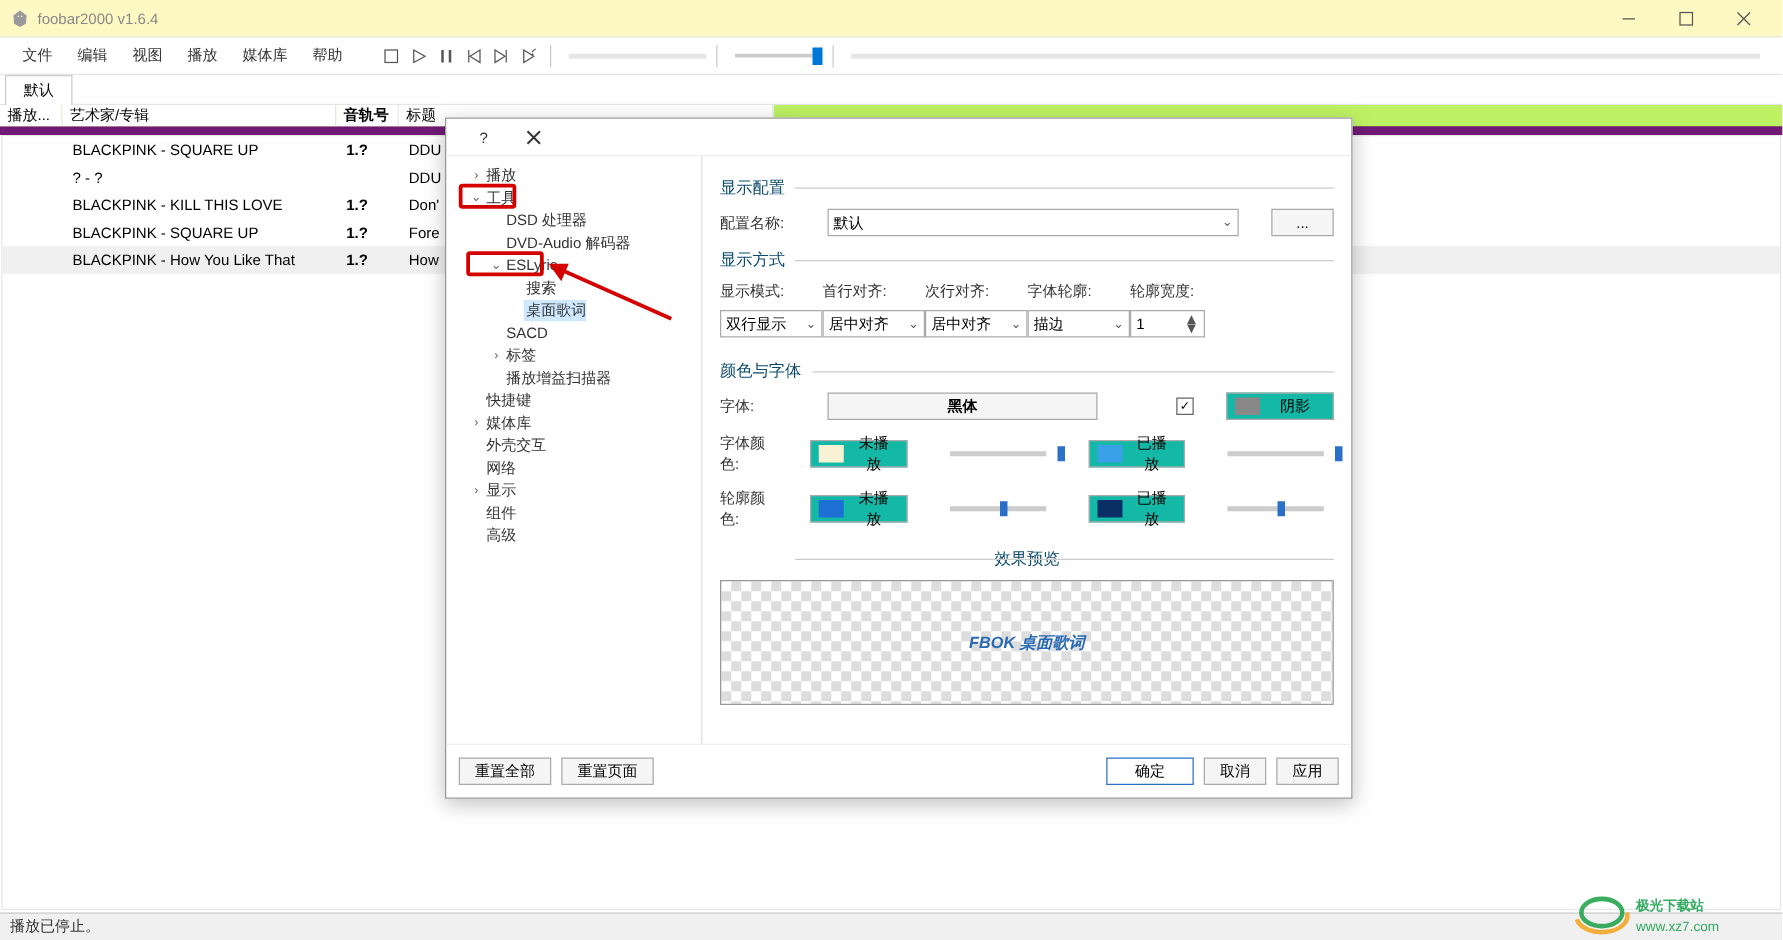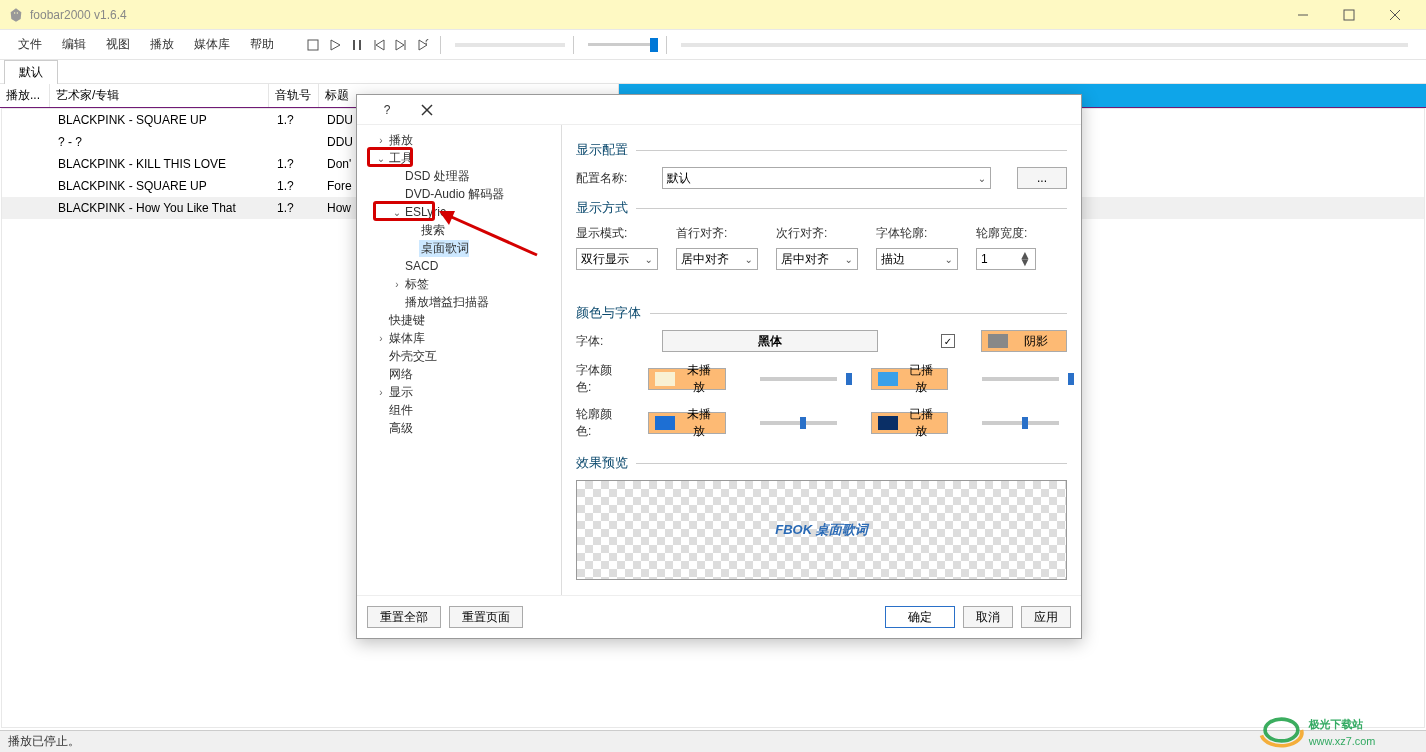--- a/index.html
+++ b/index.html
@@ -23,25 +23,25 @@
 .seekbar-short { width: 110px; height: 4px; background: #e5e5e5; position: relative; margin-left:6px;}
 .volbar { width: 70px; height: 3px; background: #ccc; position: relative; margin-left:6px;}
 .volbar .thumb { position: absolute; right: 0; top: -5px; width: 8px; height: 14px; background: #0078d7; }
 .seekbar-long { flex:1; height: 4px; background: #e5e5e5; margin: 0 10px; }
 
 
 .tabrow { height: 24px; border-bottom: 1px solid #e5e5e5; display: flex; align-items: flex-end; padding-left: 4px; }
 .tabrow .tab { padding: 3px 14px; border: 1px solid #ccc; border-bottom: none; background: #fff; margin-bottom:-1px; }
 
 
-.colheaders { height: 24px; border-bottom: 1px solid #701a75; display: flex; align-items: center; background: #0ea5e9; }
+.colheaders { height: 24px; border-bottom: 7px solid #701a75; display: flex; align-items: center; background: #bef264; }
 .colheaders .col { padding: 0 6px; border-right: 1px solid #e5e5e5; height: 100%; display: flex; align-items: center; background:#fff; }
 .c-play { width: 50px; }
 .c-artist { width: 219px; }
-.c-track { width: 50px; }
+.c-track { width: 50px; font-weight: bold; }
 .c-title { width: 300px; }
 
 
 .playlist { position: absolute; top: 108px; left: 1px; right: 1px; bottom: 24px; border: 1px solid #e8e8e8; }
 .plrow { display: flex; height: 22px; align-items: center; }
 .plrow.sel { background: #f0f0f0; }
 .plrow .cell { padding: 0 6px; overflow: hidden; white-space: nowrap; }
 
 
 .statusbar { position: absolute; bottom: 0; left: 0; right: 0; height: 22px; border-top: 1px solid #ccc; background: #f0f0f0; display: flex; align-items: center; padding: 0 8px; color: #333; }
@@ -72,28 +72,28 @@
 .section-title { font-size:13px; color:#0c4a6e; margin-top:6px; margin-bottom:8px; position:relative; }
 .section-title::after { content:""; position:absolute; left:60px; right:0; top:50%; height:1px; background:#ccc; }
 .section-title.wide::after { left:74px; }
 
 .form-row { display:flex; align-items:center; margin-bottom:10px; gap:26px; }
 .form-label { width:60px; color:#333; }
 .select { height:22px; border:1px solid #aaa; background:#fff; padding:0 4px; display:flex; align-items:center; justify-content:space-between; }
 .select .chev { color:#555; font-size:10px; margin-left:6px; }
 .btn { height:22px; border:1px solid #aaa; background:#f5f5f5; padding:0 12px; display:flex; align-items:center; justify-content:center; }
 
-.display-grid { display:flex; gap:18px; }
+.display-grid { display:flex; }
 .display-col { display:flex; flex-direction:column; gap:4px; }
 .display-col .lab { color:#333; margin-bottom:2px; }
 .display-col .select { width:82px; }
 .spinner { width:60px; height:22px; border:1px solid #aaa; display:flex; align-items:center; padding:0 4px; justify-content:space-between; }
 .spinner .spins { display:flex; flex-direction:column; font-size:8px; line-height:7px; color:#555; }
 
-.colorbtn { display:flex; align-items:center; border:1px solid #aaa; height:22px; width:100px; background:#fdba74;}
+.colorbtn { display:flex; align-items:center; border:1px solid #aaa; height:22px; width:100px; background:#14b8a6;}
 .colorbtn .swatch { width:20px; height:14px; margin:0 6px; }
 .colorbtn .txt { flex:1; text-align:center; padding-right:8px;}
 .slider { width:100px; height:4px; background:#ccc; position:relative; margin:0 8px; }
 .slider .th { position:absolute; top:-4px; width:6px; height:12px; background:#2a70c8; }
 
 .checkbox { width:14px; height:14px; border:1px solid #666; display:inline-flex; align-items:center; justify-content:center; font-size:10px; }
 
 .preview { height:100px; background: repeating-conic-gradient(#ddd 0 25%, #fff 0 50%) 0 0/16px 16px; border:1px solid #999; display:flex; align-items:center; justify-content:center; }
 .preview .ptext { color:#2a6ab5; font-style:italic; font-weight:bold; font-size:13px; }
 
@@ -370,21 +370,21 @@
             <div class="spinner">
               <span>1</span>
               <span class="spins">
                 <span>▲</span>
                 <span>▼</span>
               </span>
             </div>
           </div>
       </div>
 
-      <div class="section-title wide" style="margin-top:34px;">颜色与字体</div>
+      <div class="section-title wide" style="margin-top:18px;">颜色与字体</div>
       <div class="form-row">
         <span class="form-label">字体:</span>
         <div class="btn" style="width:216px;font-weight:bold;">
             <span>黑体</span>
           </div>
         <div style="flex:1"></div>
         <span class="checkbox">✓</span>
         <div class="colorbtn" style="width:86px;">
             <span class="swatch" style="background:#888;"></span>
             <span class="txt">阴影</span>
@@ -418,21 +418,21 @@
           </div>
         <div class="colorbtn">
             <span class="swatch" style="background:#0a2f66;"></span>
             <span class="txt">已播放</span>
           </div>
         <div class="slider">
             <div class="th" style="left:40px;"></div>
           </div>
       </div>
 
-      <div class="section-title" style="margin-top:14px;">效果预览</div>
+      <div class="section-title" style="margin-top:14px;text-align:center;">效果预览</div>
       <div class="preview">
         <span class="ptext">FBOK 桌面歌词</span>
       </div>
     </div>
   </div>
   <div class="dlg-footer">
     <div class="btn">
         <span>重置全部</span>
       </div>
     <div class="btn">

